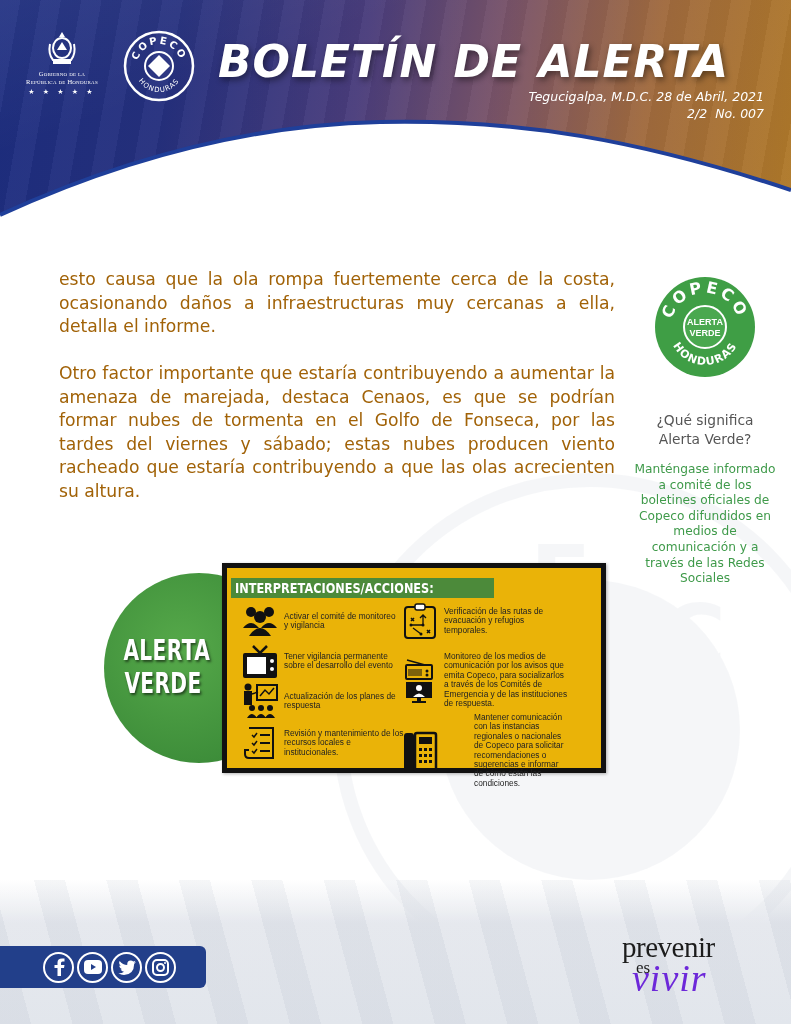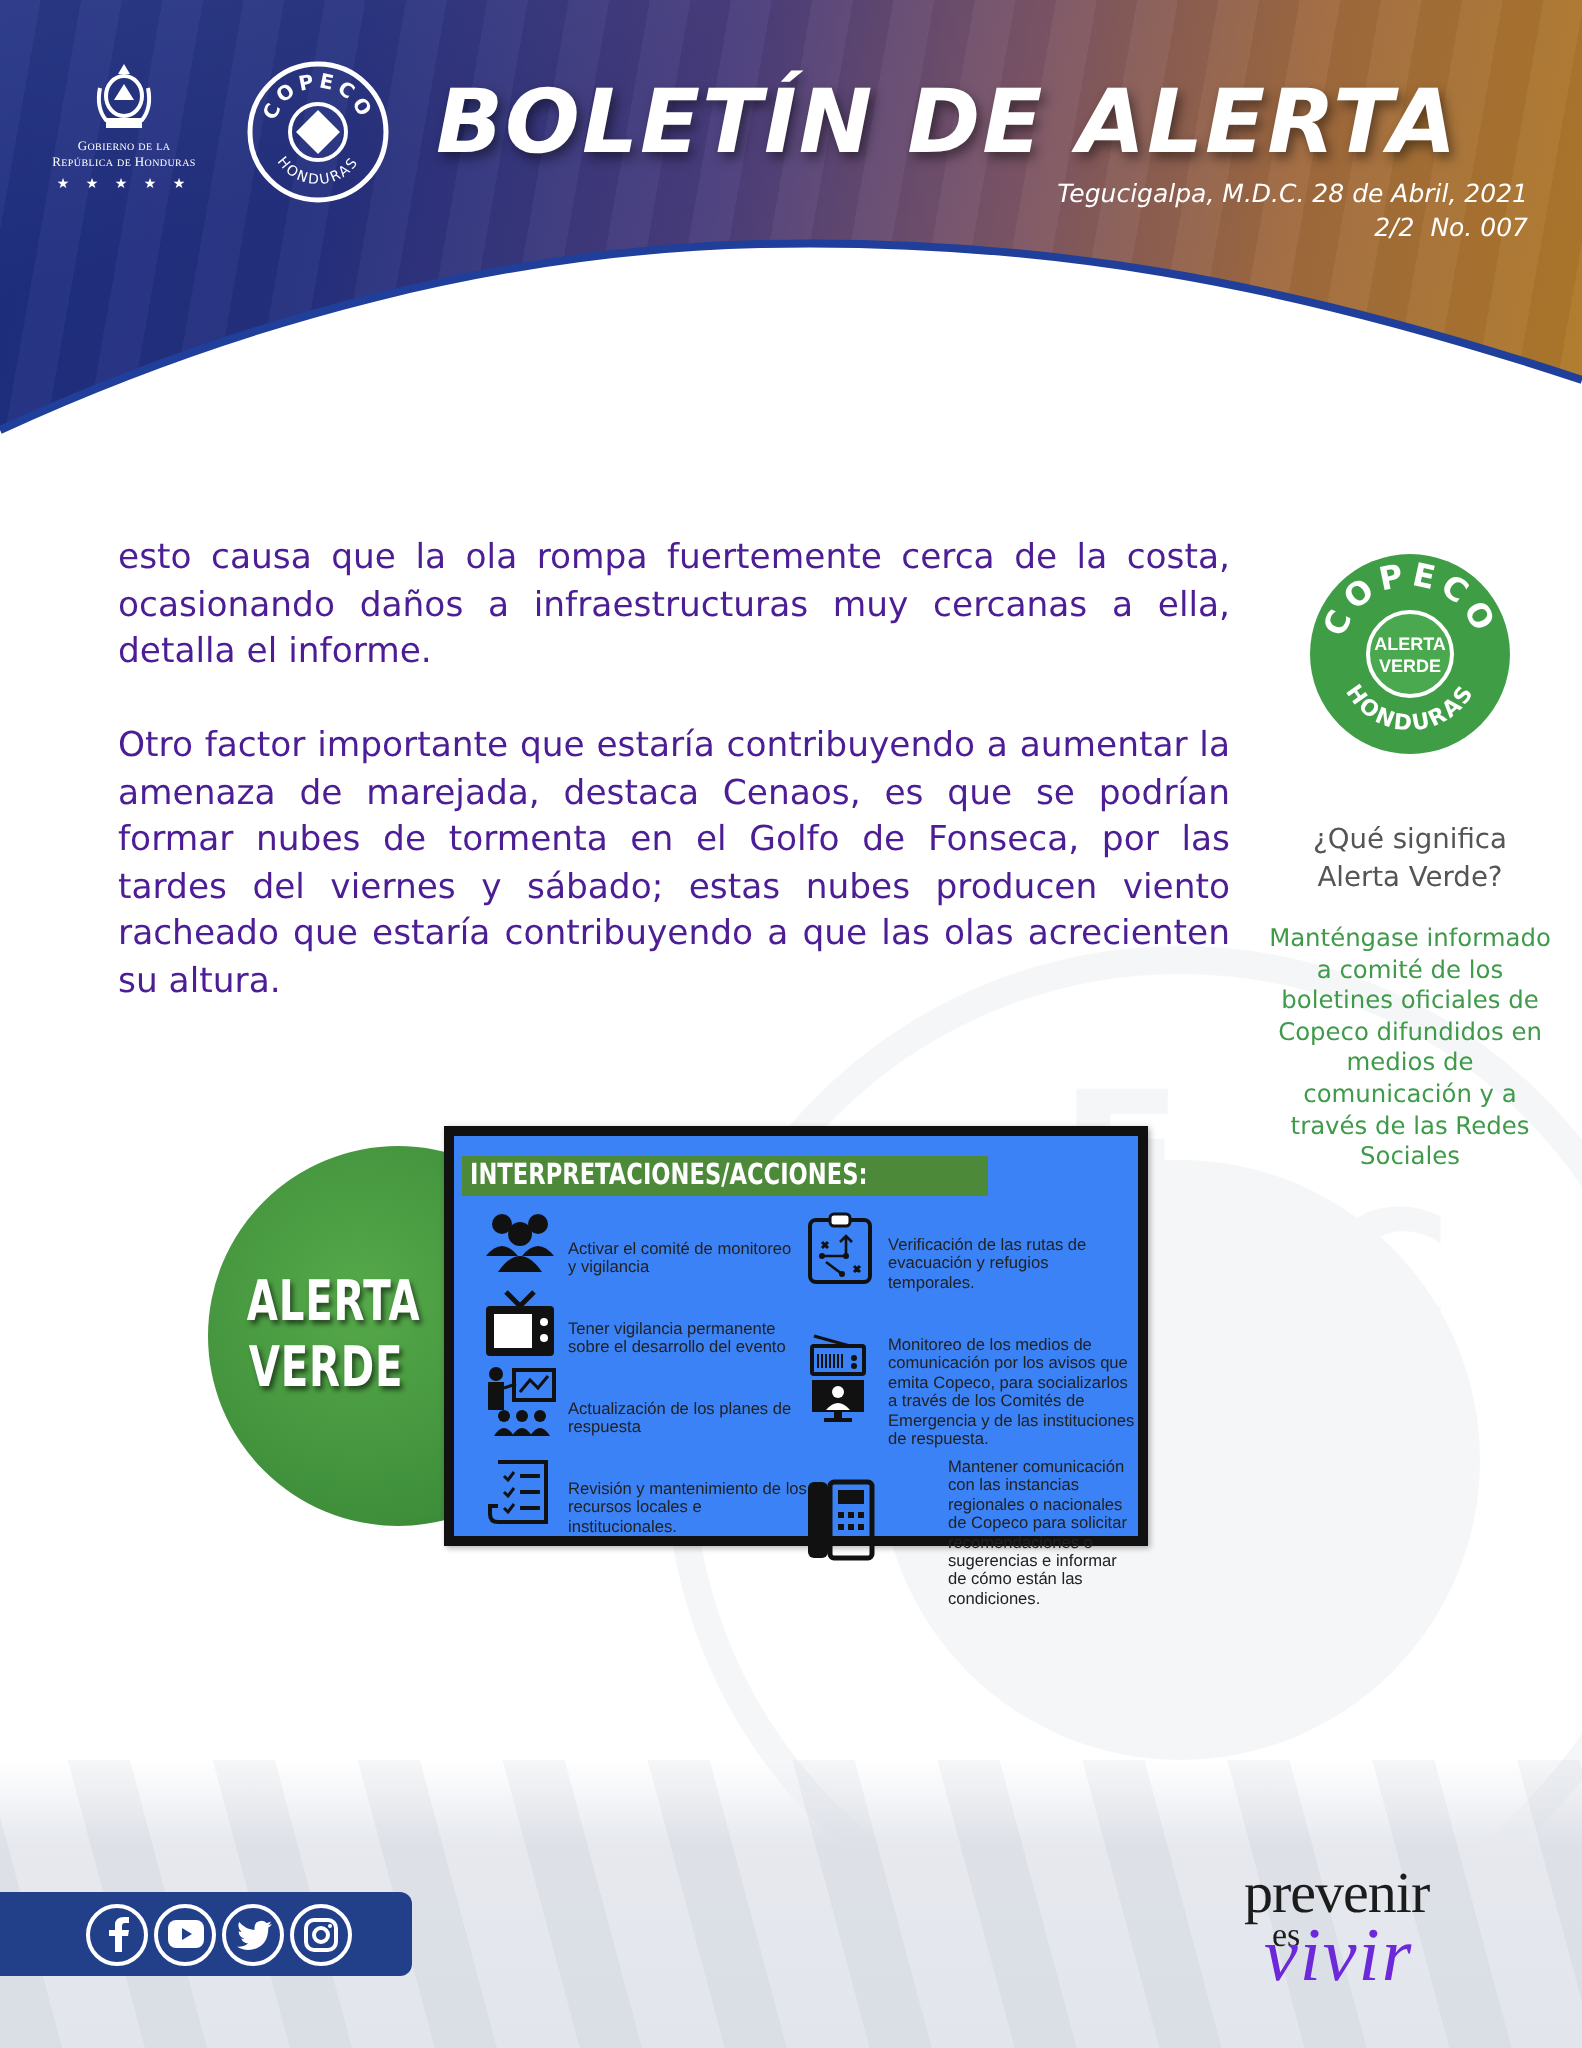--- a/index.html
+++ b/index.html
@@ -49,21 +49,21 @@
     font-family: "DejaVu Sans", sans-serif; font-style: oblique; font-size: 12.5px; line-height: 17px;
   }
   .meta-line2 span + span { margin-left: 8px; }
 
   
   .watermark { position: absolute; left: 330px; top: 470px; width: 520px; height: 520px; opacity: 0.06; }
 
   
   .main-text {
     position: absolute; left: 59px; top: 268px; width: 556px;
-    font-family: "DejaVu Sans", sans-serif; font-size: 17.2px; line-height: 23.5px; color: #4c1d95;
+    font-family: "DejaVu Sans", sans-serif; font-size: 17.2px; line-height: 23.5px; color: #a16207;
     text-align: justify;
   }
   .main-text p + p { margin-top: 23.5px; }
 
   
   .sidebar { position: absolute; left: 634px; top: 276px; width: 142px; text-align: center; }
   .green-badge { display: block; margin: 0 auto; width: 102px; height: 102px; }
   .sidebar-question {
     margin-top: 33px; font-family: "DejaVu Sans", sans-serif; font-size: 13.8px; line-height: 19px; color: #555;
   }
@@ -77,38 +77,37 @@
     background: radial-gradient(circle at 40% 40%, #56a94a 0%, #3e8e3a 70%, #337a30 100%);
   }
   .alert-circle-label {
     position: absolute; left: 108px; top: 634px; width: 110px; text-align: center;
     font-family: "DejaVu Sans", sans-serif; font-weight: bold; font-size: 28px; line-height: 33px;
     color: #ffffff; transform: scaleX(0.72); transform-origin: center;
     text-shadow: 2px 2px 3px rgba(0,0,0,0.55);
     letter-spacing: 0.5px;
   }
   .actions-box {
-    position: absolute; left: 222px; top: 563px; width: 352px; height: 210px;
-    background: #3b82f6; border: 5px solid #111; box-shadow: 1px 1px 3px rgba(0,0,0,0.3);
+    position: absolute; left: 222px; top: 563px; width: 384px; height: 210px;
+    background: #eab308; border: 5px solid #111; box-shadow: 1px 1px 3px rgba(0,0,0,0.3);
   }
   .actions-header {
     position: absolute; left: 4px; top: 10px; height: 20px; padding: 0 4px;
     background: #4c8a3a; color: #fff;
     font-family: "DejaVu Sans", sans-serif; font-weight: bold; font-size: 14.5px; line-height: 20px;
     white-space: nowrap;
   }
   .actions-header span { display: inline-block; transform: scaleX(0.78); transform-origin: left center; }
   .action {
     position: absolute; display: flex; align-items: center;
   }
   .action-icon { width: 38px; height: 38px; flex: 0 0 38px; }
   .action-text {
     font-family: "Liberation Sans", sans-serif; font-size: 8.3px; line-height: 9.4px; color: #222;
     margin-left: 5px;
-    margin-top: 16px;
   }
 
   
   .footer-bg {
     position: absolute; left: 0; top: 880px; width: 791px; height: 144px;
     background: linear-gradient(180deg, rgba(225,229,236,0) 0%, #e3e6ec 30%, #dfe3ea 100%);
   }
   .footer-bg::before {
     content: ""; position: absolute; inset: 0;
     background: repeating-linear-gradient(75deg, rgba(180,188,200,0.18) 0 30px, rgba(255,255,255,0.15) 30px 70px);

